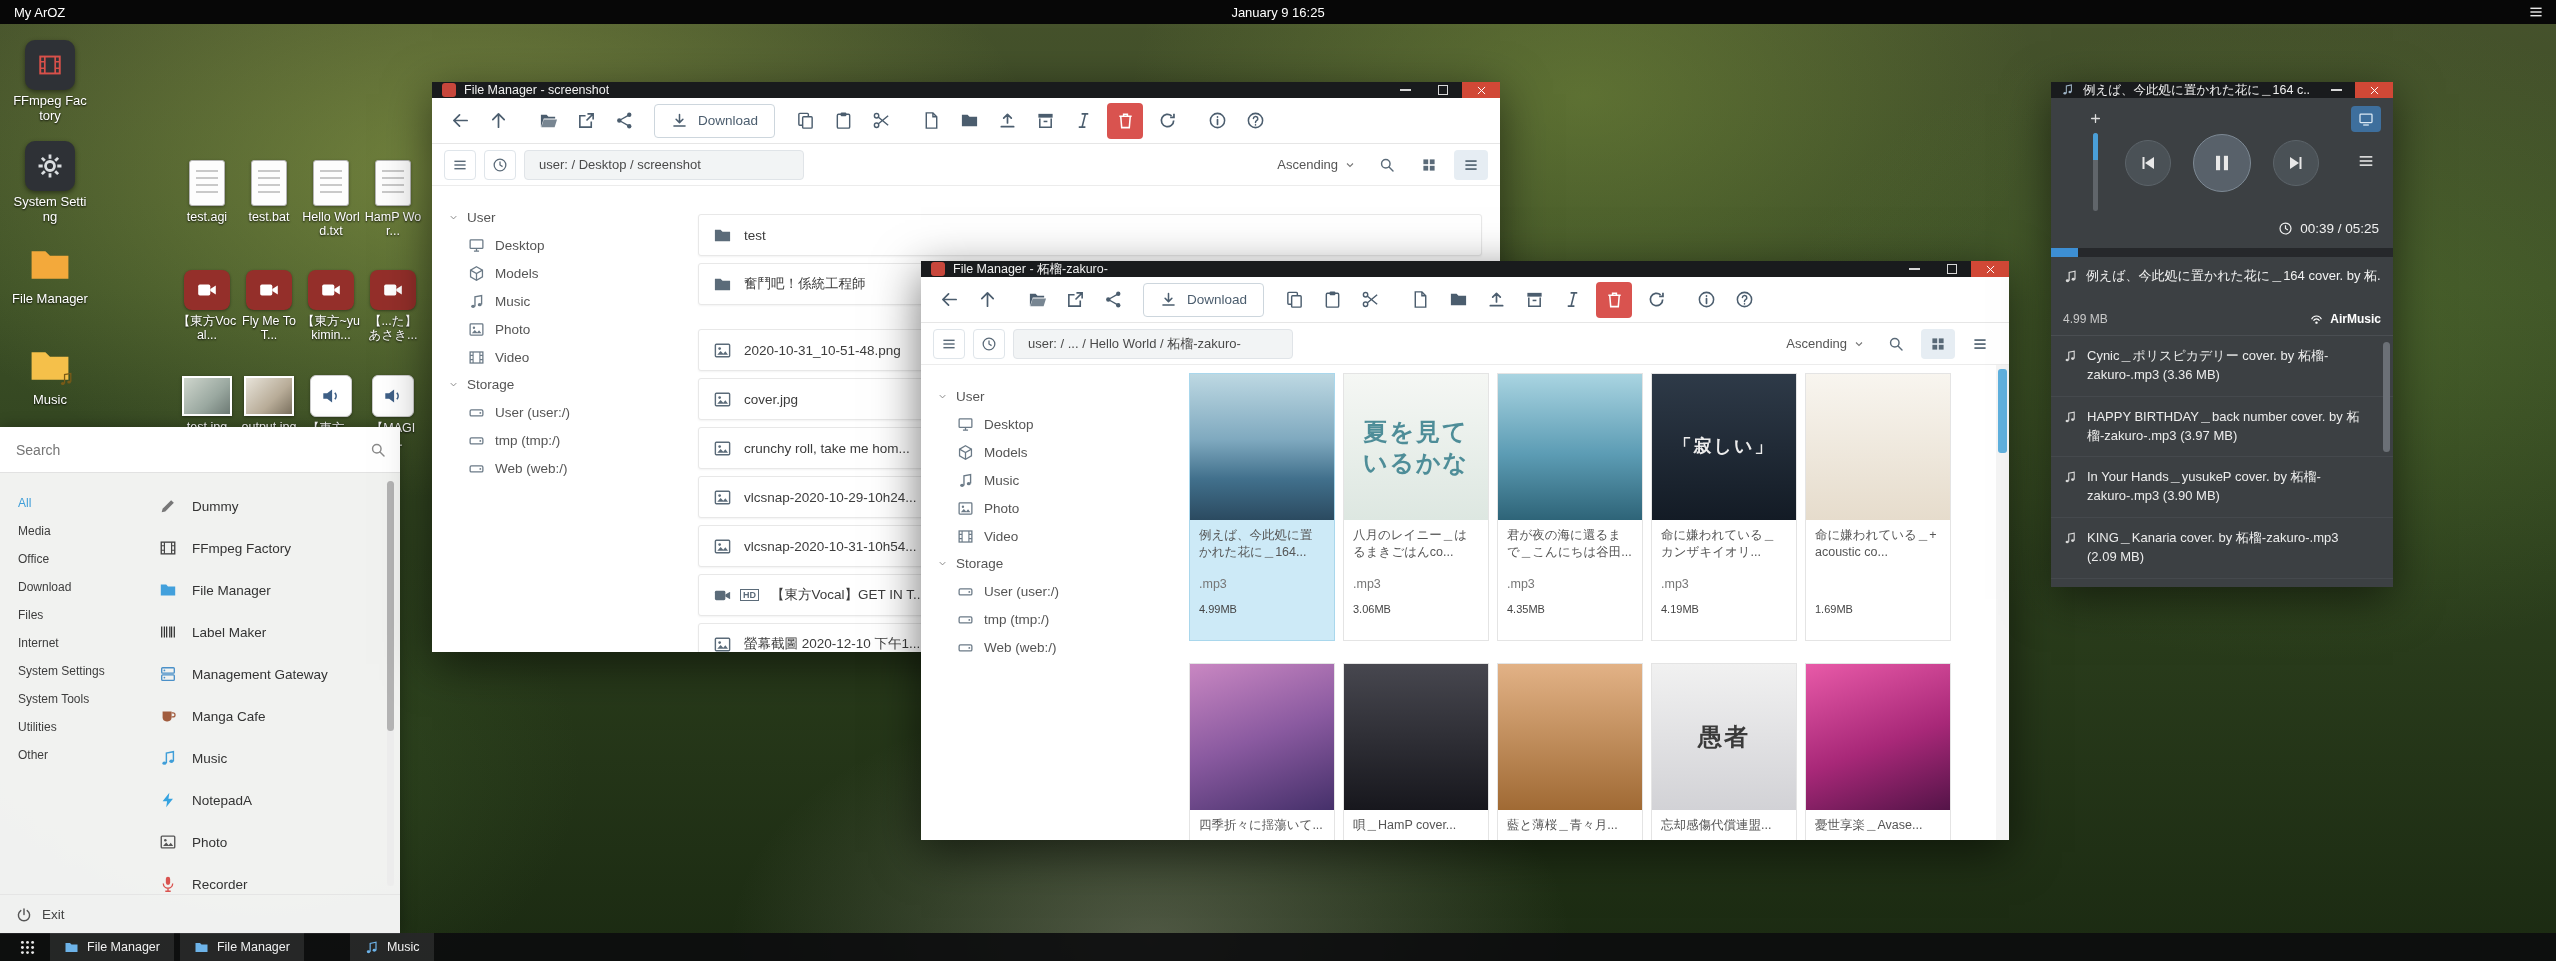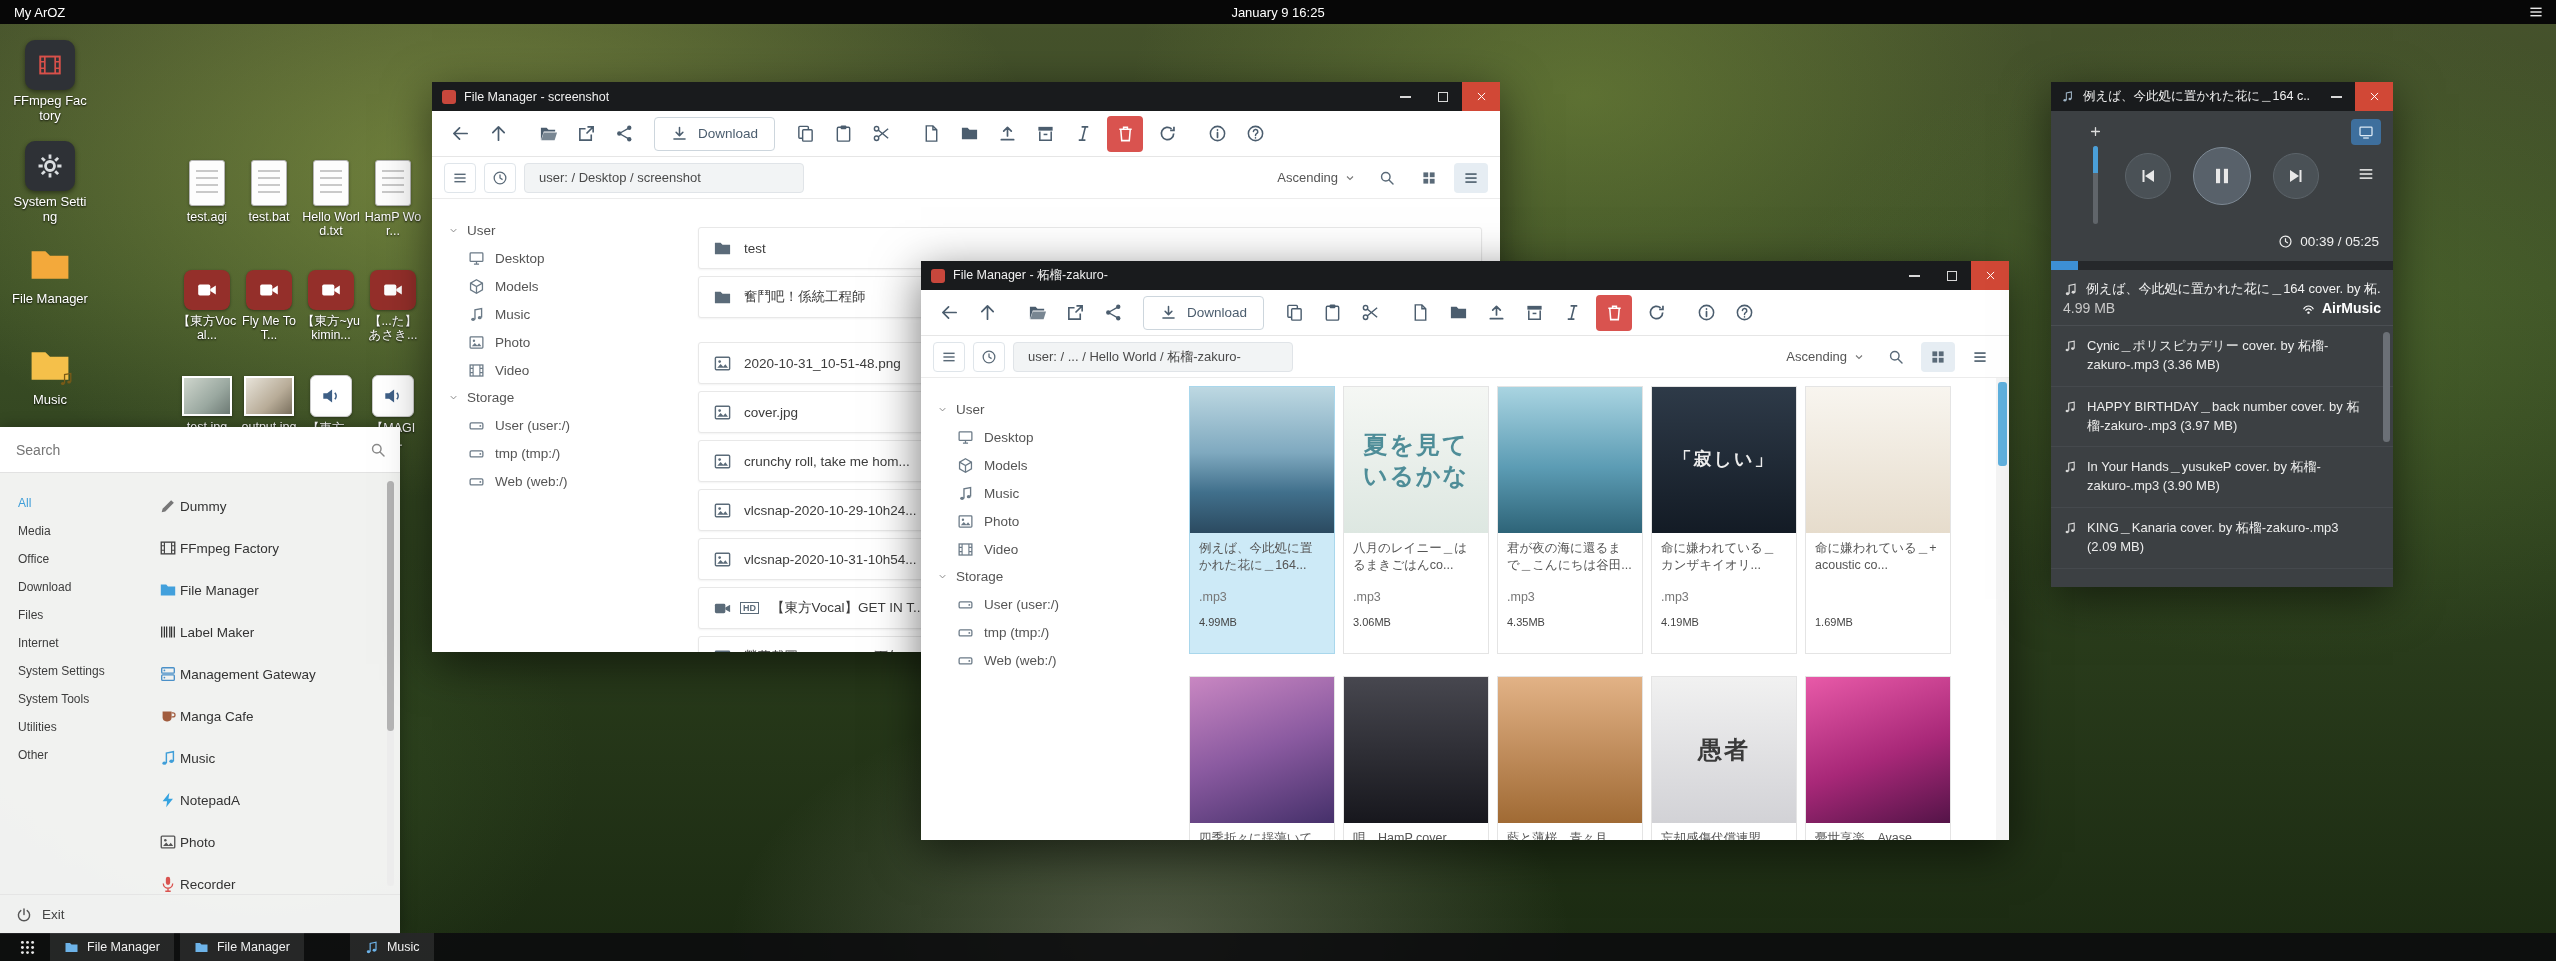--- a/index.html
+++ b/index.html
@@ -41,31 +41,31 @@
 
 .launcher{position:absolute;left:0;top:427px;width:400px;height:507px;background:rgba(252,252,252,.95);z-index:5;display:flex;flex-direction:column;box-shadow:2px 0 14px rgba(0,0,0,.3)}
 .srch{height:46px;display:flex;align-items:center;border-bottom:1px solid #e2e2e2;background:#fff;flex:none}
 .srch input{flex:1;border:none;outline:none;font-size:14px;padding:0 16px;color:#333;background:transparent}
 .srch .ic{margin-right:14px;color:#8a8a8a;width:16px;height:16px}
 .l-body{flex:1;display:flex;position:relative;overflow:hidden}
 .cats{width:152px;padding:16px 0 0 18px}
 .cat{font-size:12px;color:#3d3d3d;padding:7px 0}
 .cat.active{color:#3f9ed8}
 .apps{flex:1;padding:12px 16px 0 4px}
-.app{display:flex;align-items:center;height:42px;font-size:13.5px;color:#333}
+.app{display:flex;align-items:center;gap:12px;height:42px;font-size:13.5px;color:#333}
 .app .aic{width:24px;height:24px;display:flex;align-items:center;justify-content:center;flex:none}
 .l-scroll{position:absolute;right:6px;top:8px;bottom:8px;width:7px;background:#ececec;border-radius:4px}
 .l-thumb{position:absolute;top:0;height:250px;width:7px;background:#b3b3b3;border-radius:4px}
 .l-exit{height:40px;display:flex;align-items:center;gap:10px;padding-left:16px;color:#444;font-size:13.5px;border-top:1px solid #e5e5e5;flex:none}
 .l-exit .ic{width:16px;height:16px;color:#555}
 
 .window{position:absolute;display:flex;flex-direction:column;background:#fff;box-shadow:0 12px 44px rgba(0,0,0,.55)}
 .fm1{left:432px;top:82px;width:1068px;height:570px;z-index:6}
 .fm2{left:921px;top:261px;width:1088px;height:579px;z-index:8}
-.tbar{height:29px;background:#191b1d;display:flex;align-items:center;gap:8px;padding-left:10px;flex:none}
+.tbar{height:16px;background:#191b1d;display:flex;align-items:center;gap:8px;padding-left:10px;flex:none}
 .wic{width:14px;height:14px;border-radius:3px;background:#c8473c;flex:none}
 .wic.note{background:transparent;color:#9fb4c6}
 .wtitle{color:#f0f0f0;font-size:12.5px;white-space:nowrap;overflow:hidden}
 .wbtns{margin-left:auto;display:flex;height:100%;flex:none}
 .wbtn{width:38px;height:100%;display:flex;align-items:center;justify-content:center;color:#d8d8d8}
 .wbtn.close{background:#d14836;color:#fff}
 
 .ftools{height:46px;border-bottom:1px solid #e6e6e6;display:flex;align-items:center;padding:0 10px;gap:2px;flex:none;background:#fff}
 .tbtn{width:36px;height:36px;border-radius:4px;display:flex;align-items:center;justify-content:center;color:#4b5d6e}
 .tbtn .ic{width:19px;height:19px}
@@ -119,21 +119,21 @@
 .pright{position:absolute;right:12px;top:8px;display:flex;flex-direction:column;gap:20px;align-items:center}
 .castbtn{width:30px;height:26px;border-radius:4px;background:#3e6f9d;color:#dce9f4;display:flex;align-items:center;justify-content:center}
 .pmenubtn{color:#e0e0e0}
 .ptime{position:absolute;right:14px;bottom:12px;display:flex;align-items:center;gap:7px;color:#f0f0f0;font-size:13.5px}
 .ptime .ic{width:15px;height:15px}
 .pprog{height:9px;background:#26282b;position:relative;flex:none}
 .pfill{position:absolute;left:0;top:0;bottom:0;background:#3d8fd4}
 .pnow{padding:10px 12px 9px;flex:none;border-bottom:1px solid #4a4e52}
 .pnow .row1{display:flex;gap:8px;color:#f2f2f2;font-size:13px;align-items:center;white-space:nowrap;overflow:hidden}
 .pnow .row1 .ic{width:15px;height:15px;flex:none;color:#d8d8d8}
-.pnow .row2{display:flex;margin-top:2px;font-size:14px;color:#c9c9c9;align-items:center}
+.pnow .row2{display:flex;margin-top:26px;font-size:12px;color:#c9c9c9;align-items:center}
 .airmusic{margin-left:auto;display:flex;gap:6px;align-items:center;color:#fff;font-weight:bold}
 .airmusic .ic{width:15px;height:15px}
 .plist{flex:1;position:relative;overflow:hidden}
 .pitem{display:flex;gap:10px;padding:11px 22px 11px 12px;color:#ececec;font-size:13px;line-height:1.45;border-bottom:1px solid #45494d}
 .pitem .ic{width:14px;height:14px;flex:none;margin-top:2px;color:#d8d8d8}
 .pscroll{position:absolute;right:3px;top:6px;width:7px;height:110px;background:#6b7076;border-radius:4px}
 
 .taskbar{position:absolute;left:0;right:0;bottom:0;height:28px;background:rgba(12,12,14,.9);display:flex;align-items:center;z-index:60;padding-left:10px;gap:6px}
 .tk-apps{width:34px;height:100%;display:flex;align-items:center;justify-content:center;color:#e8e8e8}
 .task{height:100%;display:flex;align-items:center;gap:8px;padding:0 14px;background:rgba(255,255,255,.1);color:#f0f0f0;font-size:12.5px;white-space:nowrap}

